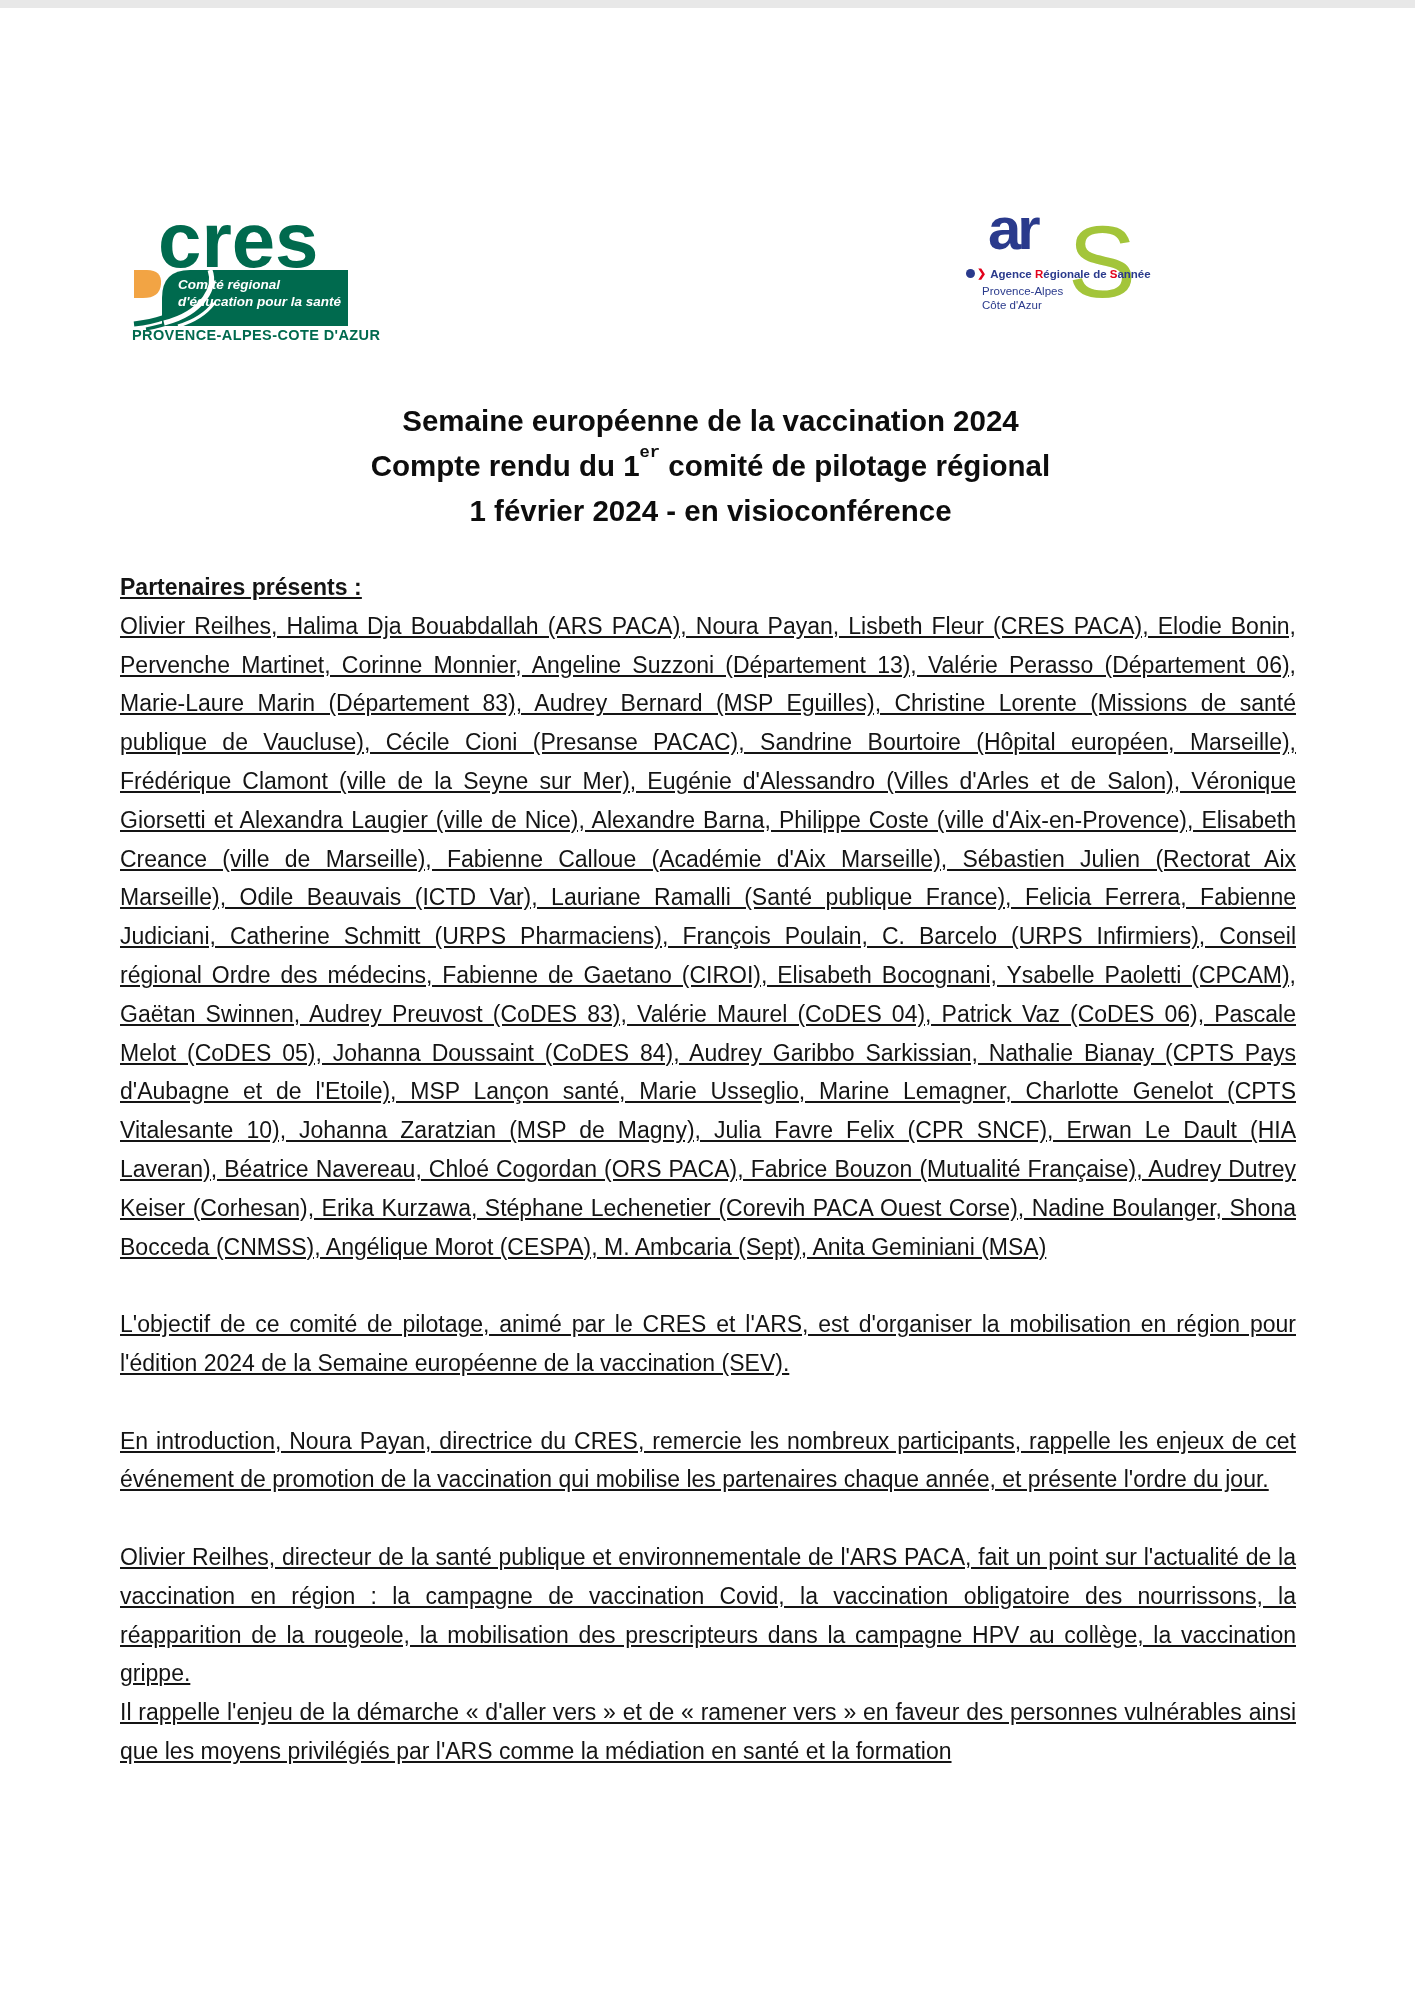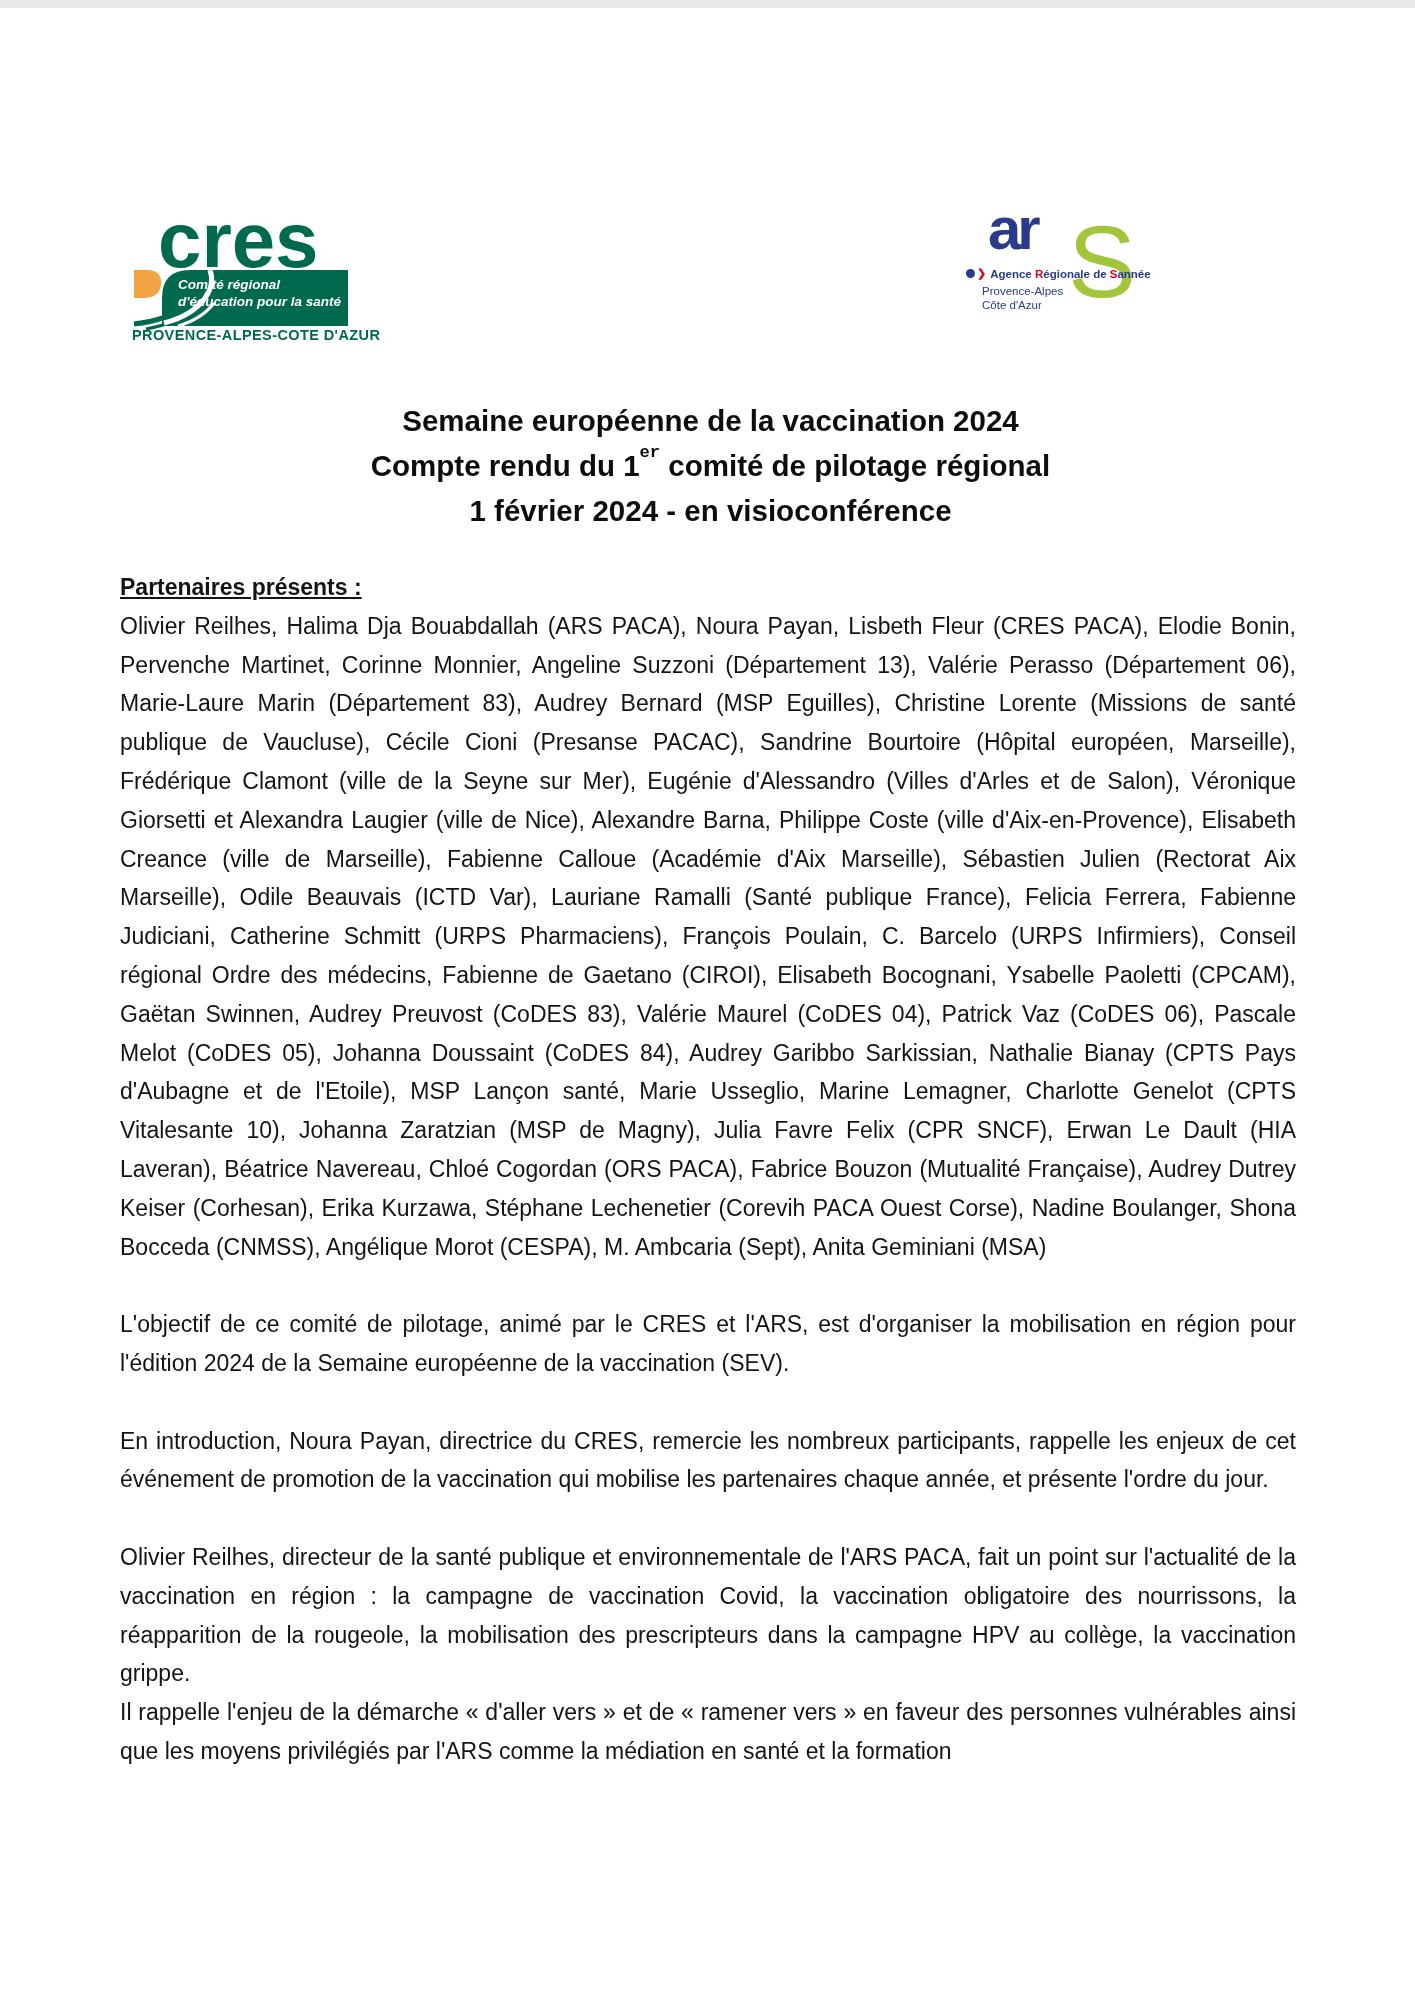--- a/index.html
+++ b/index.html
@@ -58,20 +58,21 @@
     text-align:center; font-weight:700; font-size:29.5px; line-height:45px;
     color:#0d0d0d;
   }
   .title-block sup { font-size:0.58em; line-height:0; position:relative; top:-0.45em;font-family:Liberation Mono, monospace; }
 
   
   .body-block {
     position:absolute; left:120px; top:560px; width:1176px;
     font-size:23px; line-height:38.8px; color:#141414;
     text-align:justify;
+    text-decoration:underline;
   }
   .body-block p { margin:0; }
   .section-heading { font-weight:700; text-decoration:underline; text-align:left; }
   .gap { margin-top:38.8px !important; }
 </style>
 </head>
 <body>
 
 <div class="page">
 

